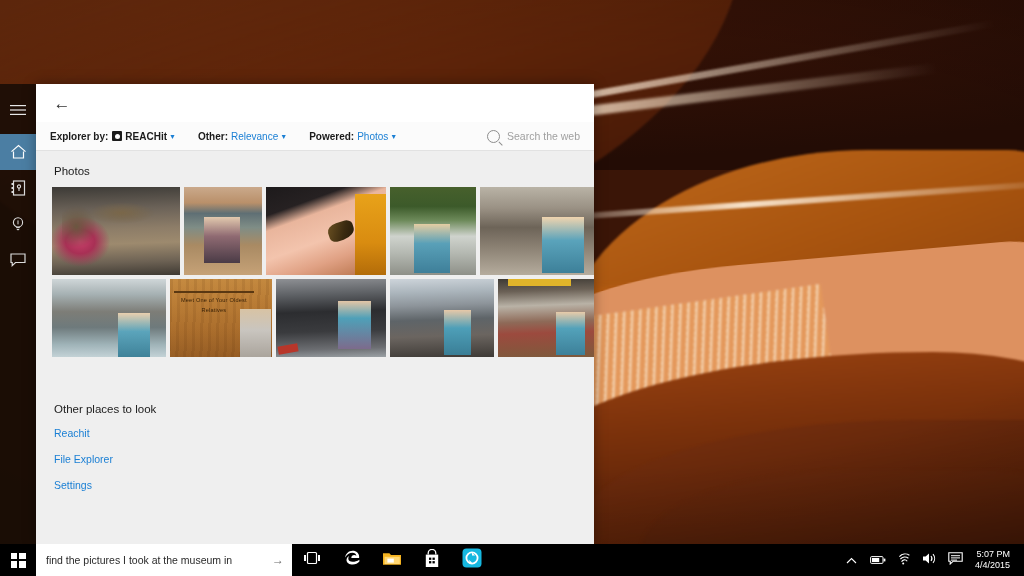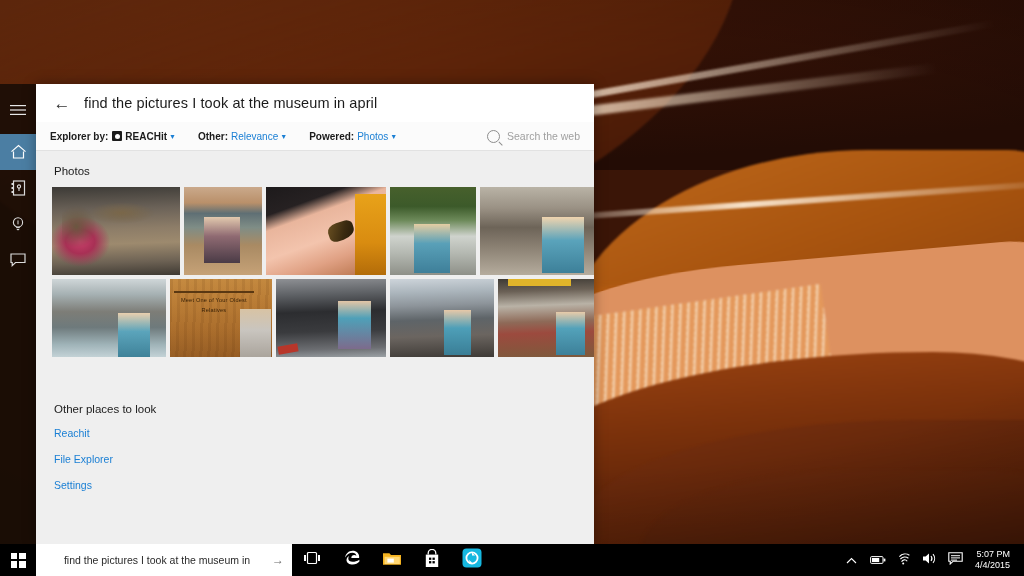--- a/index.html
+++ b/index.html
@@ -400,21 +400,20 @@
     display: grid; grid-template-columns: 1fr 1fr; grid-template-rows: 1fr 1fr;
     gap: 1.6px;
   }
   .win-logo i { background: #ffffff; display: block; }
   #tb-search {
     width: 238px; height: 32px;
     background: #ffffff;
     display: flex; align-items: center;
     padding: 0 8px 0 10px;
     cursor: text;
-    text-align: center;
   }
   #tb-search-text {
     flex: 1; font-size: 10.5px; color: #2a2a2a;
     white-space: nowrap; overflow: hidden;
   }
   #tb-search-arrow { font-size: 12px; color: #6a6a6a; margin-left: 4px; }
   .tb-icon {
     width: 40px; height: 32px;
     display: flex; align-items: center; justify-content: center;
     cursor: pointer;
@@ -505,21 +504,20 @@
           <path d="M1 1 L15 1 L15 9.5 L5.5 9.5 L2.2 12.6 L2.2 9.5 L1 9.5 Z" fill="none" stroke="#dcdcdc" stroke-width="1.2"></path>
         </svg>
       </span>
     </div>
   </div>
 
   <div id="cortana">
 
     <div id="cortana-header">
       <div class="back-arrow">←</div>
-      <div id="query-text">find the pictures I took at the museum in april</div>
     </div>
 
     <div id="cortana-toolbar">
       <div class="tb-group">
         <span class="tb-label">Explorer by:</span>
         <span class="reachit-logo"></span>
         <span class="reachit-word">REACHit</span>
         <span class="caret">▼</span>
       </div>
       <div class="tb-sep"></div>

